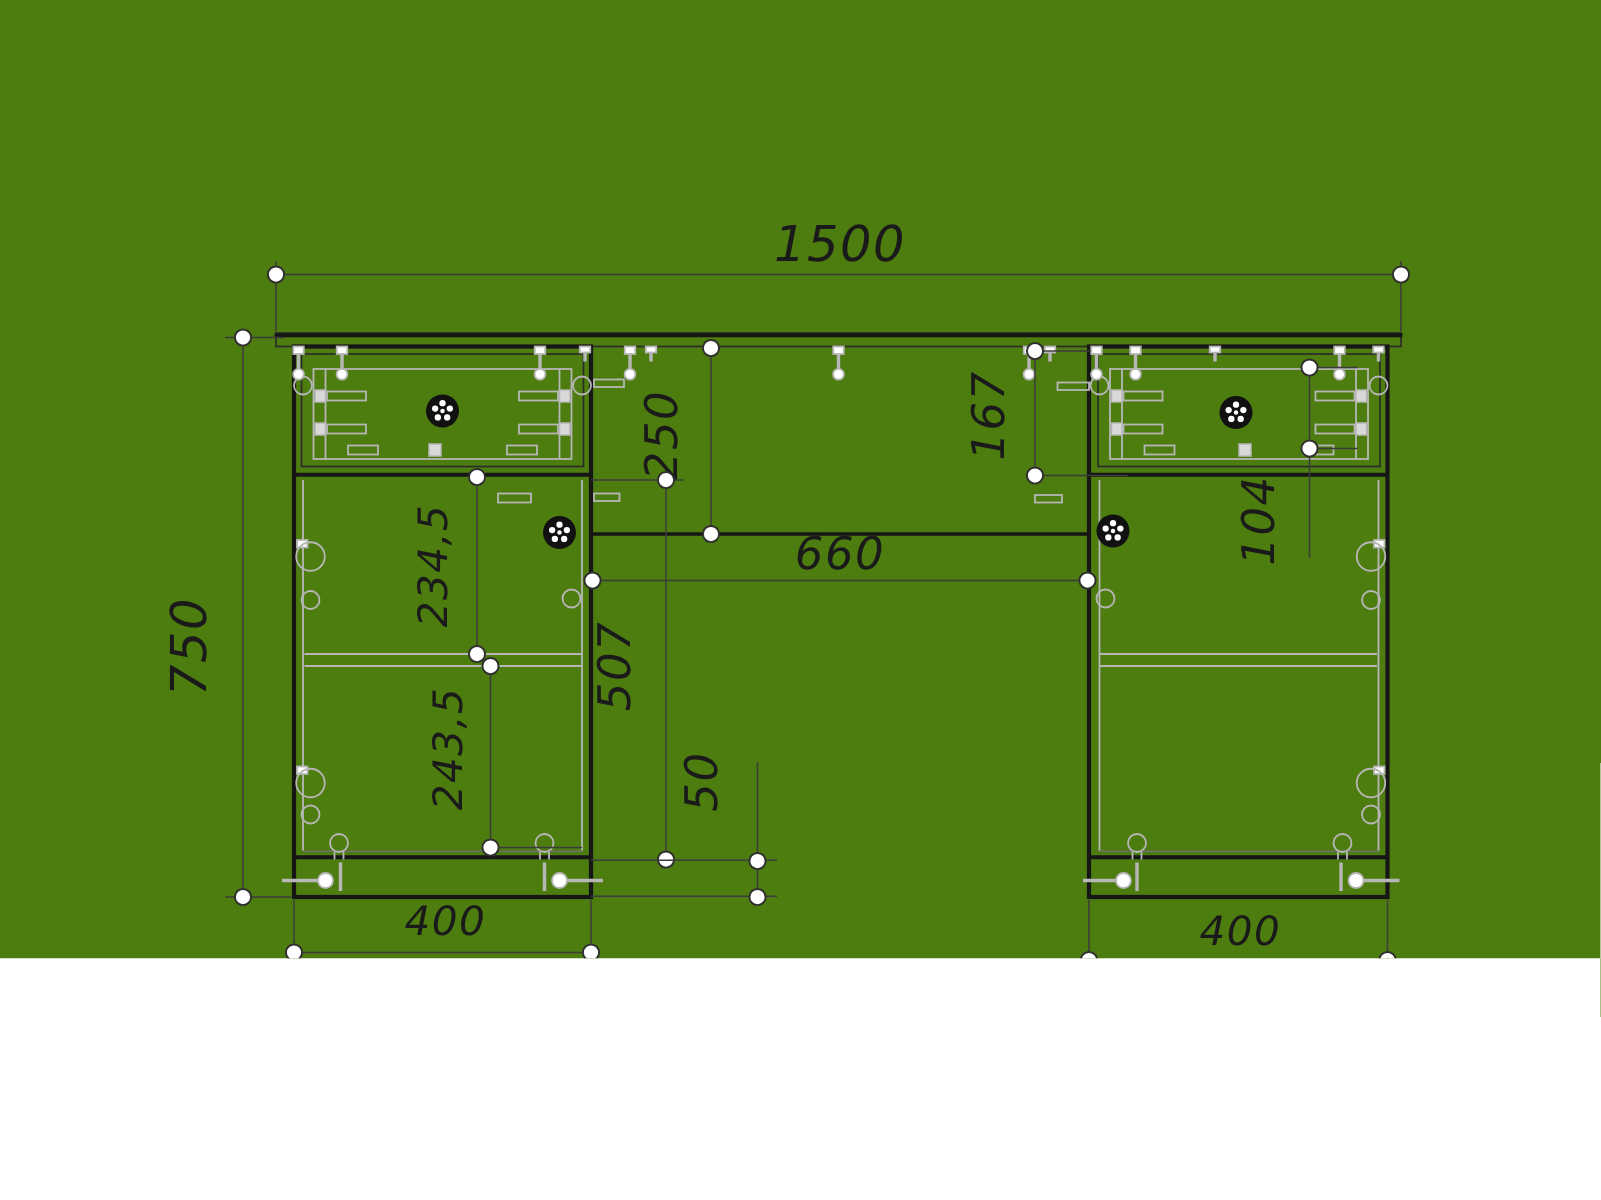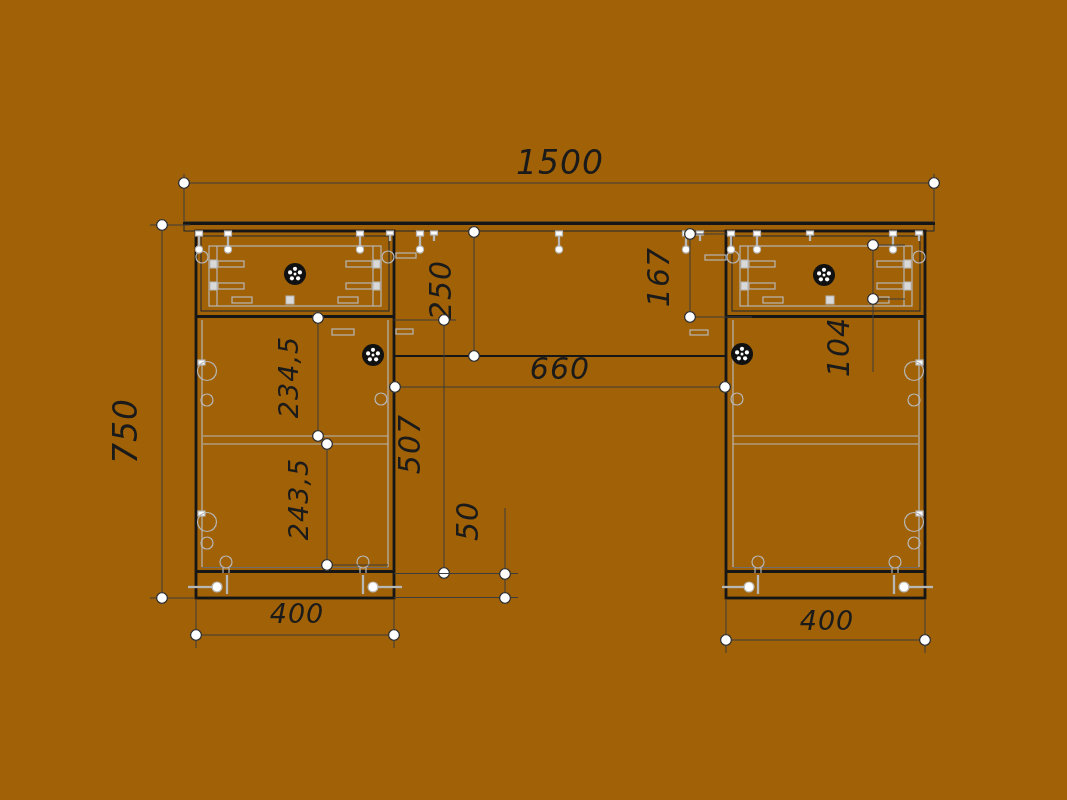--- a/index.html
+++ b/index.html
@@ -1,16 +1,16 @@
 <!DOCTYPE html>
 <html><head>
 <meta charset="utf-8">
 <style>
   html,body{margin:0;padding:0;background:#fff;}
-  #stage{position:relative;width:1067px;height:800px;background:#a16207;overflow:hidden;
+  #stage{position:relative;width:1067px;height:639px;background:#4d7c0f;overflow:hidden;
          font-family:"DejaVu Sans",sans-serif;}
   svg{display:block;}
   
   .s3{stroke:#161616;stroke-width:2.8;fill:none;}
   .s2{stroke:#161616;stroke-width:2.2;fill:none;}
   .s1{stroke:#2b2b2b;stroke-width:1.1;fill:none;}
   .t1{stroke:#6e6e6e;stroke-width:1;fill:none;}
   
   .g{stroke:#b7b7b7;stroke-width:1.2;fill:none;}
   .g2{stroke:#b7b7b7;stroke-width:2.3;fill:none;}

